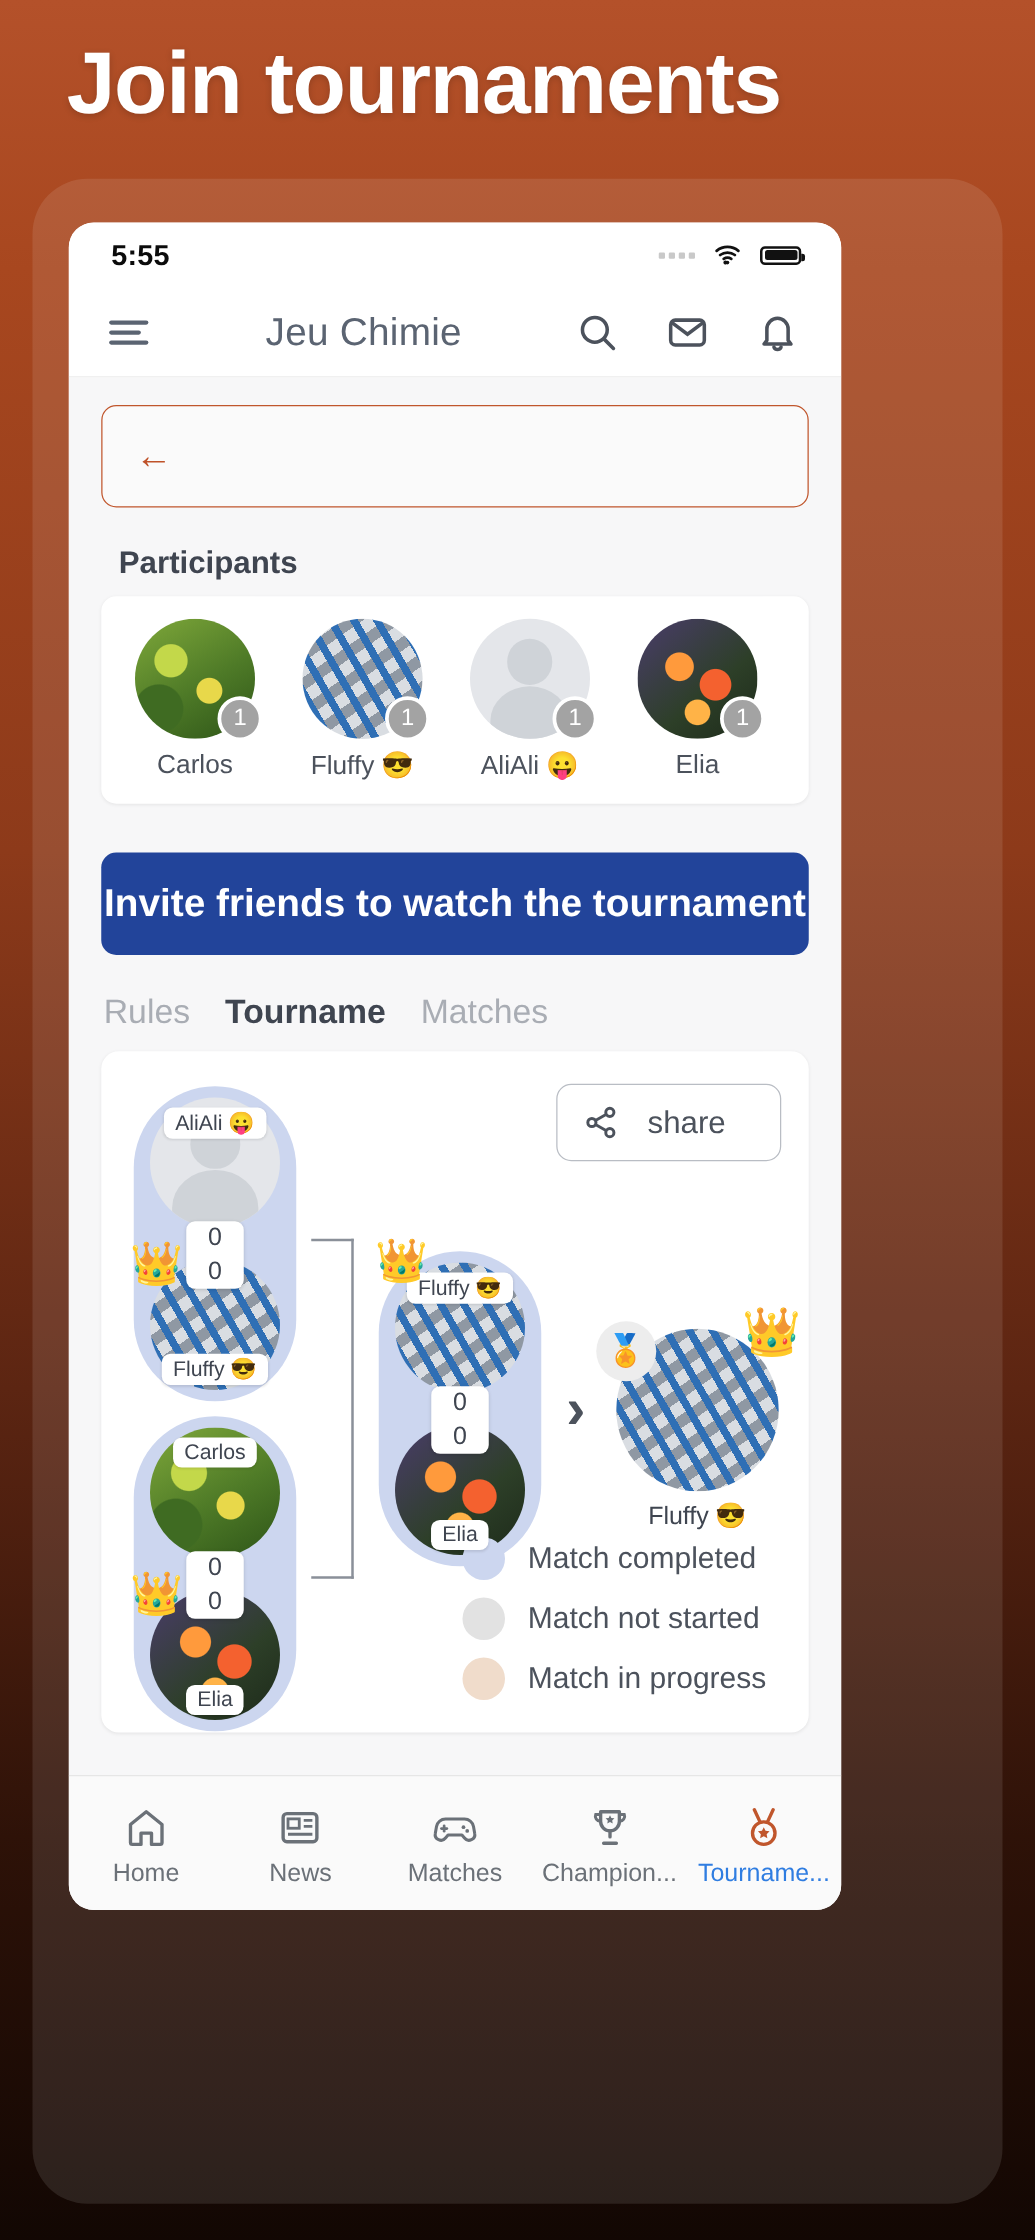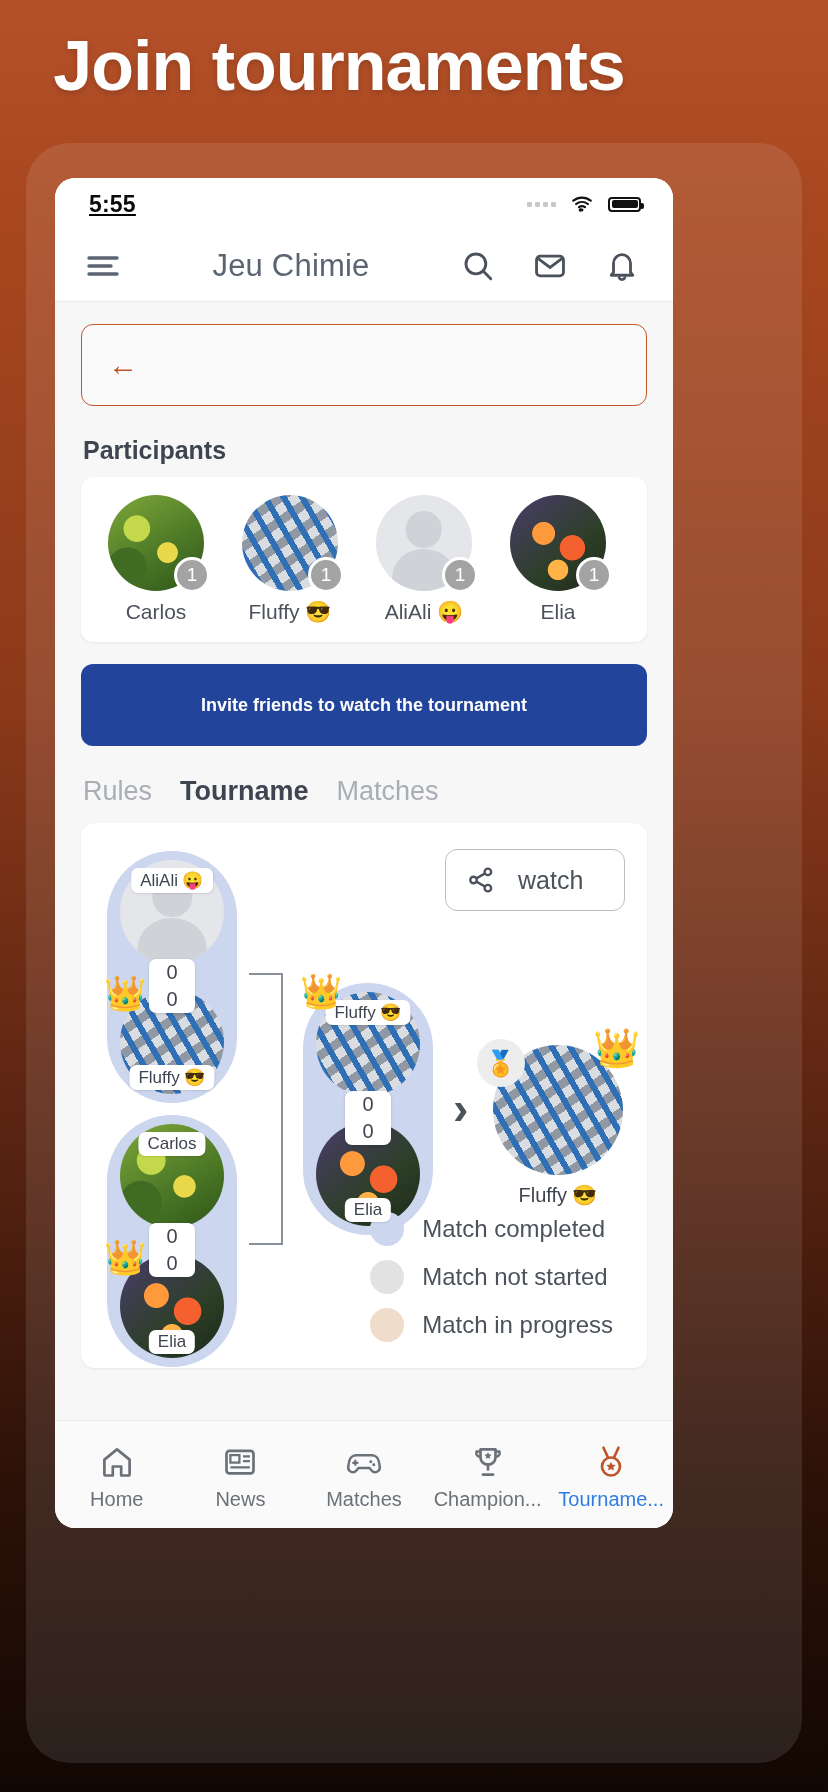--- a/index.html
+++ b/index.html
@@ -23,21 +23,20 @@
   .device-screen{
     position:absolute; left:55px; top:178px; width:618px; height:1350px;
     background:#ffffff; border-radius:20px; overflow:hidden;
     display:flex; flex-direction:column;
   }
   
   .status-bar{
     height:52px; flex:0 0 52px; background:#fff;
     display:flex; align-items:center; justify-content:space-between;
     padding:0 32px 0 34px;
-    text-decoration:underline;
   }
   .status-time{ font-size:23px; font-weight:bold; color:#0b0b0b; letter-spacing:.2px;}
   .status-right{ display:flex; align-items:center; gap:11px;}
   .dots{ display:flex; gap:3px; align-items:center;}
   .dots i{ width:5px;height:5px;background:#c9c9c9;border-radius:1px;display:block;}
   .battery{ width:33px;height:15px;border:2px solid #111;border-radius:4px;position:relative;}
   .battery::after{content:"";position:absolute;right:-5px;top:4px;width:3px;height:6px;background:#111;border-radius:0 2px 2px 0;}
   .battery i{position:absolute;left:1.5px;top:1.5px;bottom:1.5px;width:26px;background:#111;border-radius:2px;display:block;}
   
   .app-bar{
@@ -48,37 +47,37 @@
   .ab-icon{ width:46px;height:46px;display:flex;align-items:center;justify-content:center;}
   .ab-right{ display:flex; gap:26px; }
   
   .content{ flex:1; background:#f7f7f8; overflow:hidden; padding:22px 26px 0 26px;}
   .leave-btn{
     height:82px; border:1.6px solid #c0562c; border-radius:12px; background:#fafafa;
     display:flex; align-items:center; position:relative;
   }
   .leave-btn .arrow{ position:absolute; left:26px; font-size:30px; color:#bf5229; line-height:1;}
   .leave-btn .txt{ flex:1; text-align:center; color:#bf5229; font-size:25px;}
-  .sec-title{ font-size:25px; font-weight:bold; color:#3f4550; margin:30px 0 12px 2px;}
+  .sec-title{ font-size:25px; font-weight:bold; color:#3f4550; margin:30px 0 12px 14px;}
   .participants-card{
     background:#fff;border-radius:12px;box-shadow:0 1px 3px rgba(0,0,0,.07);
     padding:18px 16px 18px 16px; display:flex; gap:16px;
   }
   .p-item{ width:118px; display:flex; flex-direction:column; align-items:center;}
   .p-avatar-wrap{ position:relative; width:96px; height:96px;}
   .p-avatar{ width:96px;height:96px;border-radius:50%;overflow:hidden;}
   .badge{
     position:absolute;right:-6px;bottom:-2px;width:36px;height:36px;border-radius:50%;
     background:#a3a3a3;border:3px solid #fff;color:#fff;font-size:19px;
     display:flex;align-items:center;justify-content:center;
   }
   .p-name{ margin-top:9px; font-size:21px; color:#4c525c; white-space:nowrap;}
   .invite-btn{
-    margin-top:22px;height:82px;background:#22449a;border-radius:12px;color:#fff;
-    display:flex;align-items:center;justify-content:center;font-size:18px;font-weight:bold;
+    margin-top:39px;height:82px;background:#22449a;border-radius:12px;color:#fff;
+    display:flex;align-items:center;justify-content:center;font-size:31px;font-weight:bold;
   }
   .tabs{ display:flex; gap:28px; margin:30px 0 16px 2px; align-items:baseline;}
   .tab{ font-size:27px; color:#a9adb4;}
   .tab.active{ color:#3f4550; font-weight:bold;}
   
   .bracket-card{
     background:#fff;border-radius:14px;box-shadow:0 1px 3px rgba(0,0,0,.07);
     height:545px; position:relative; overflow:hidden;
   }
   .share-btn{
@@ -266,21 +265,21 @@
     <div class="bracket-card">
 
       <div class="share-btn">
         <svg width="30" height="30" viewBox="0 0 24 24" fill="none">
           <circle cx="17.5" cy="5.5" r="2.6" stroke="#4c525c" stroke-width="1.9"></circle>
           <circle cx="6" cy="12" r="2.6" stroke="#4c525c" stroke-width="1.9"></circle>
           <circle cx="17.5" cy="18.5" r="2.6" stroke="#4c525c" stroke-width="1.9"></circle>
           <line x1="8.3" y1="10.7" x2="15.3" y2="6.7" stroke="#4c525c" stroke-width="1.9"></line>
           <line x1="8.3" y1="13.3" x2="15.3" y2="17.3" stroke="#4c525c" stroke-width="1.9"></line>
         </svg>
-        <span class="lbl">watch</span>
+        <span class="lbl">share</span>
       </div>
 
       <div class="pill" style="left:26px; top:28px; height:252px;">
         <div class="slot">
           <div class="ph img-person"></div>
           <div class="nametag">AliAli 😛</div>
         </div>
         <div class="slot">
           <div class="ph img-collage"></div>
           <span class="crown" style="left:-16px; top:-14px;">👑</span>

